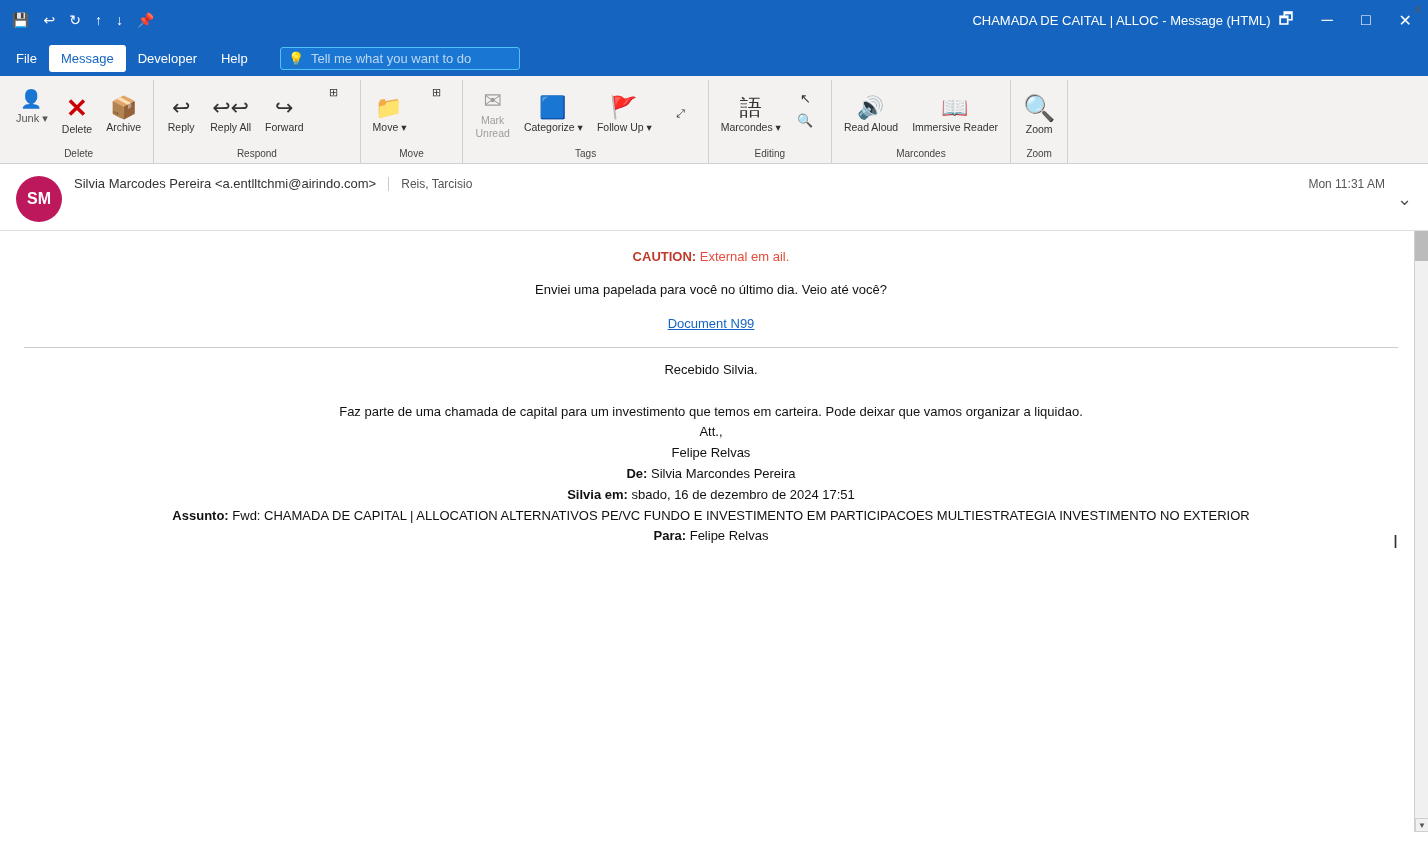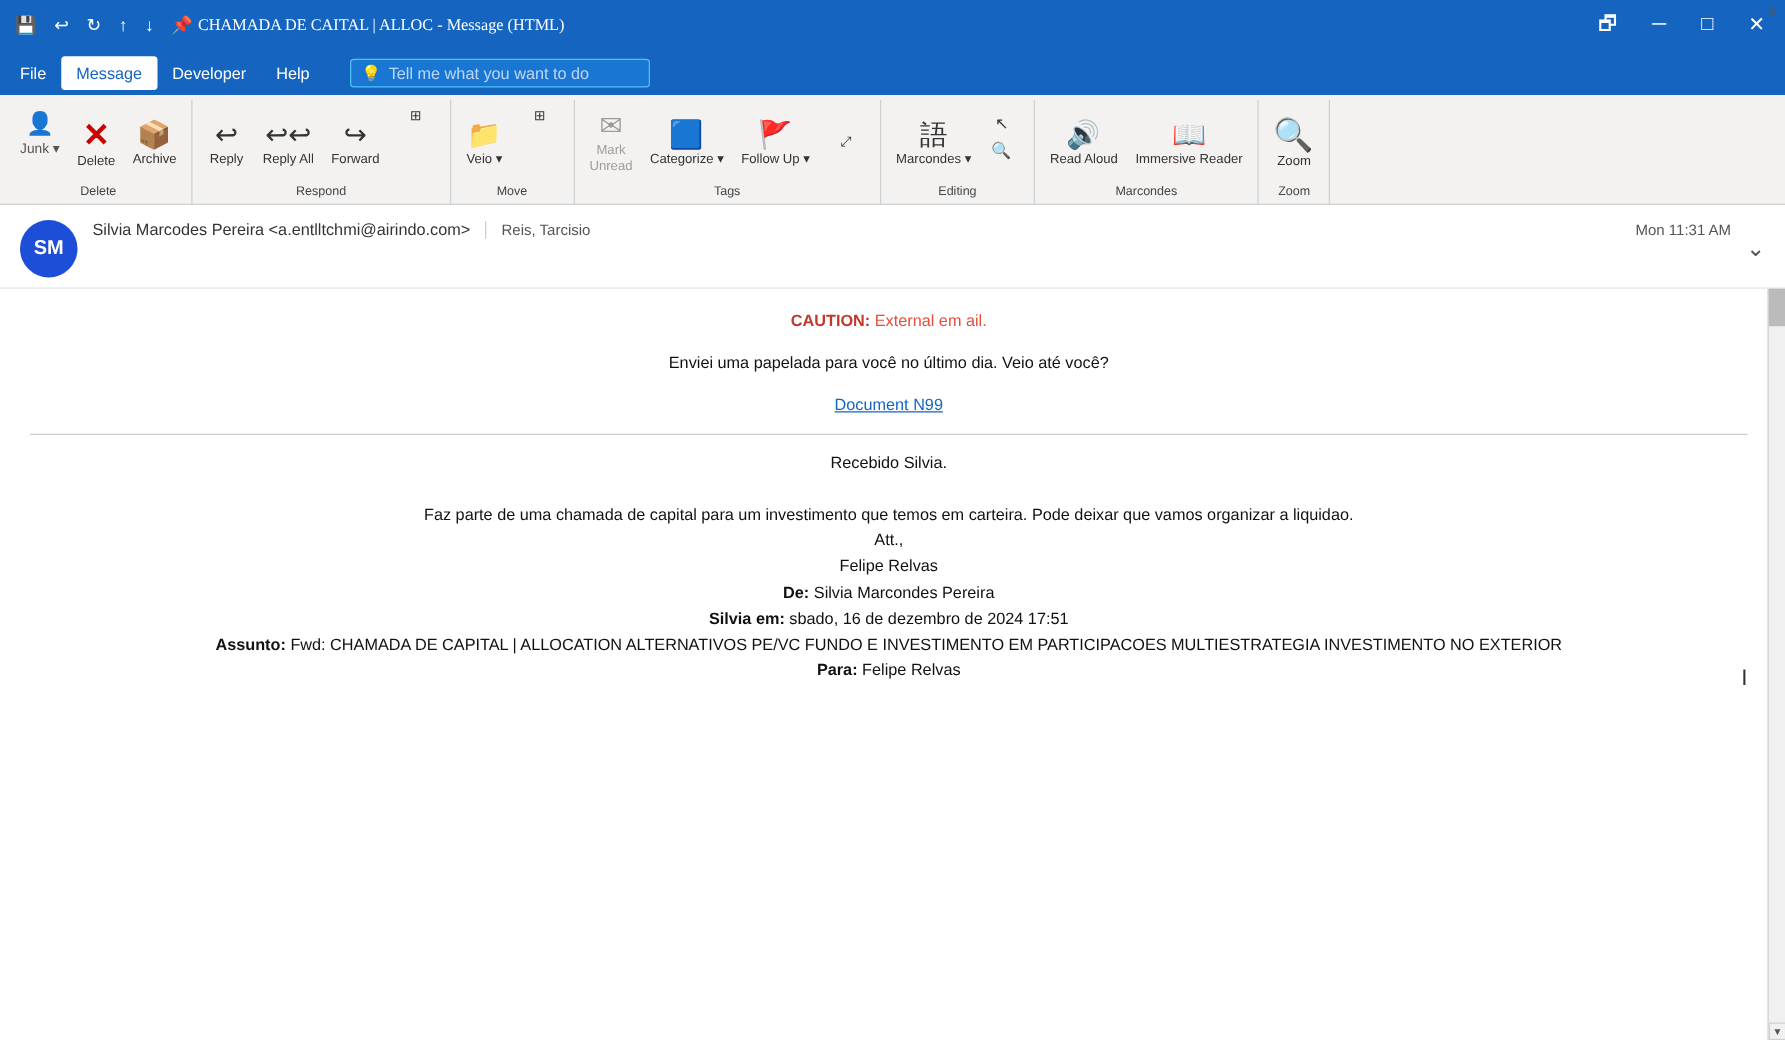--- a/index.html
+++ b/index.html
@@ -9,21 +9,21 @@
     .title-bar {
       background: #1565c0;
       color: white;
       height: 40px;
       display: flex;
       align-items: center;
       justify-content: space-between;
       padding: 0 8px;
     }
     .title-bar-left { display: flex; align-items: center; gap: 8px; }
-    .title-bar-title { flex: 1; text-align: left; font-size: 13px; color: white; font-family: Liberation Serif, serif; }
+    .title-bar-title { flex: 1; text-align: right; font-size: 13px; color: white; }
     .title-bar-controls { display: flex; gap: 12px; align-items: center; }
     .title-bar-btn { color: white; font-size: 16px; cursor: pointer; padding: 4px 8px; }
     .quick-access { display: flex; align-items: center; gap: 6px; }
     .qa-icon { color: white; font-size: 14px; cursor: pointer; padding: 2px 4px; }
 
     
     .menu-bar {
       background: #1565c0;
       display: flex;
       align-items: center;
@@ -149,21 +149,21 @@
       display: flex;
       align-items: flex-start;
       padding: 12px 16px 8px 16px;
       background: white;
       border-bottom: 1px solid #e0e0e0;
     }
     .avatar {
       width: 46px;
       height: 46px;
       border-radius: 50%;
-      background: #1d4ed8;
+      background: #be185d;
       color: white;
       display: flex;
       align-items: center;
       justify-content: center;
       font-size: 16px;
       font-weight: 600;
       flex-shrink: 0;
       margin-right: 12px;
     }
     .email-header-info { flex: 1; }
@@ -306,21 +306,21 @@
         <span style="font-size:11px; writing-mode:vertical-rl; transform:rotate(180deg);">⊞</span>
       </div>
     </div>
     <div class="ribbon-group-label">Respond</div>
   </div>
 
   <div class="ribbon-group">
     <div class="ribbon-group-buttons">
       <div class="ribbon-btn ribbon-btn-large">
         <span class="btn-icon" style="font-size:22px;">📁</span>
-        <span class="btn-label">Veio ▾</span>
+        <span class="btn-label">Move ▾</span>
       </div>
       <div class="ribbon-btn" style="padding: 4px 2px;">
         <span style="font-size:11px; writing-mode:vertical-rl; transform:rotate(180deg);">⊞</span>
       </div>
     </div>
     <div class="ribbon-group-label">Move</div>
   </div>
 
   <div class="ribbon-group">
     <div class="ribbon-group-buttons">

